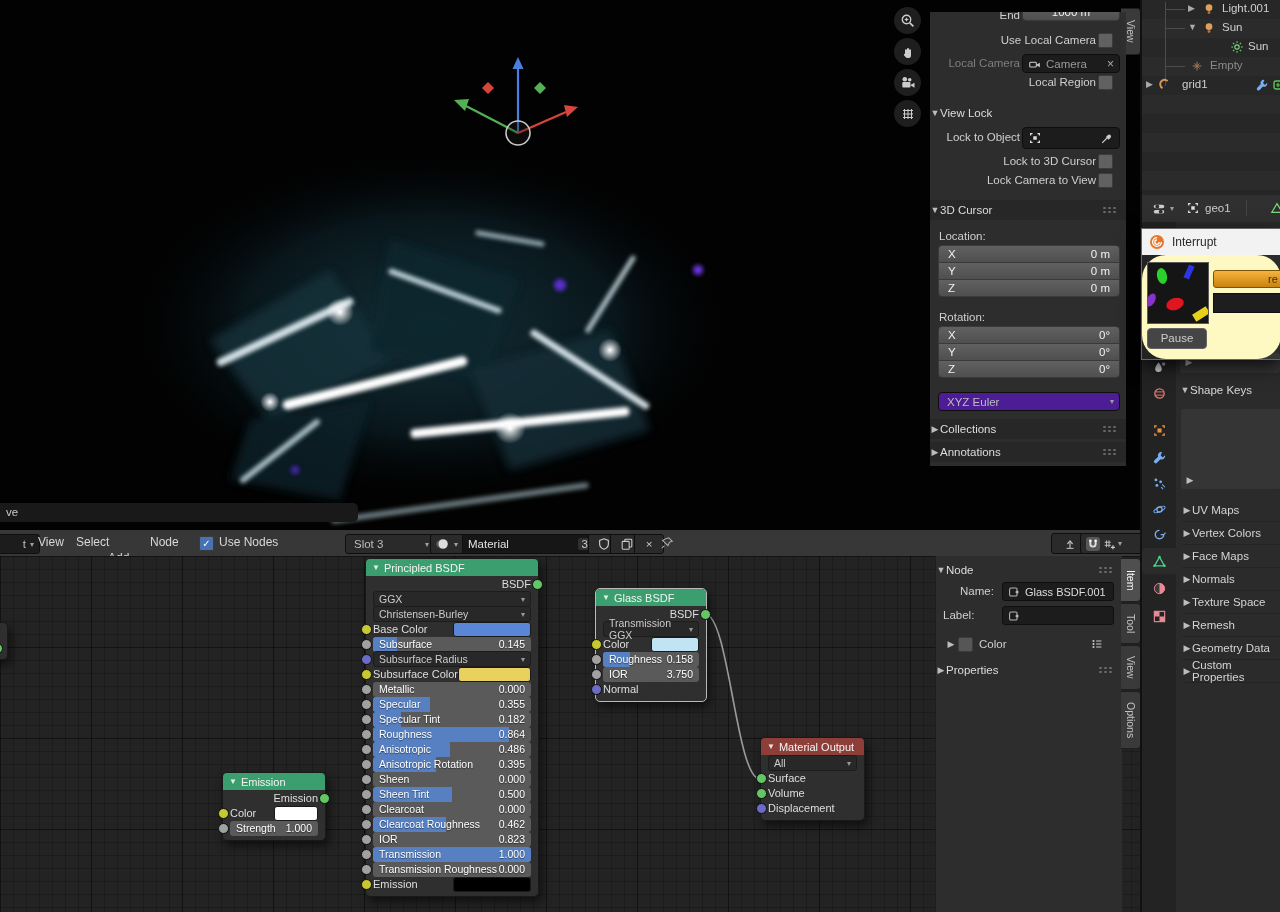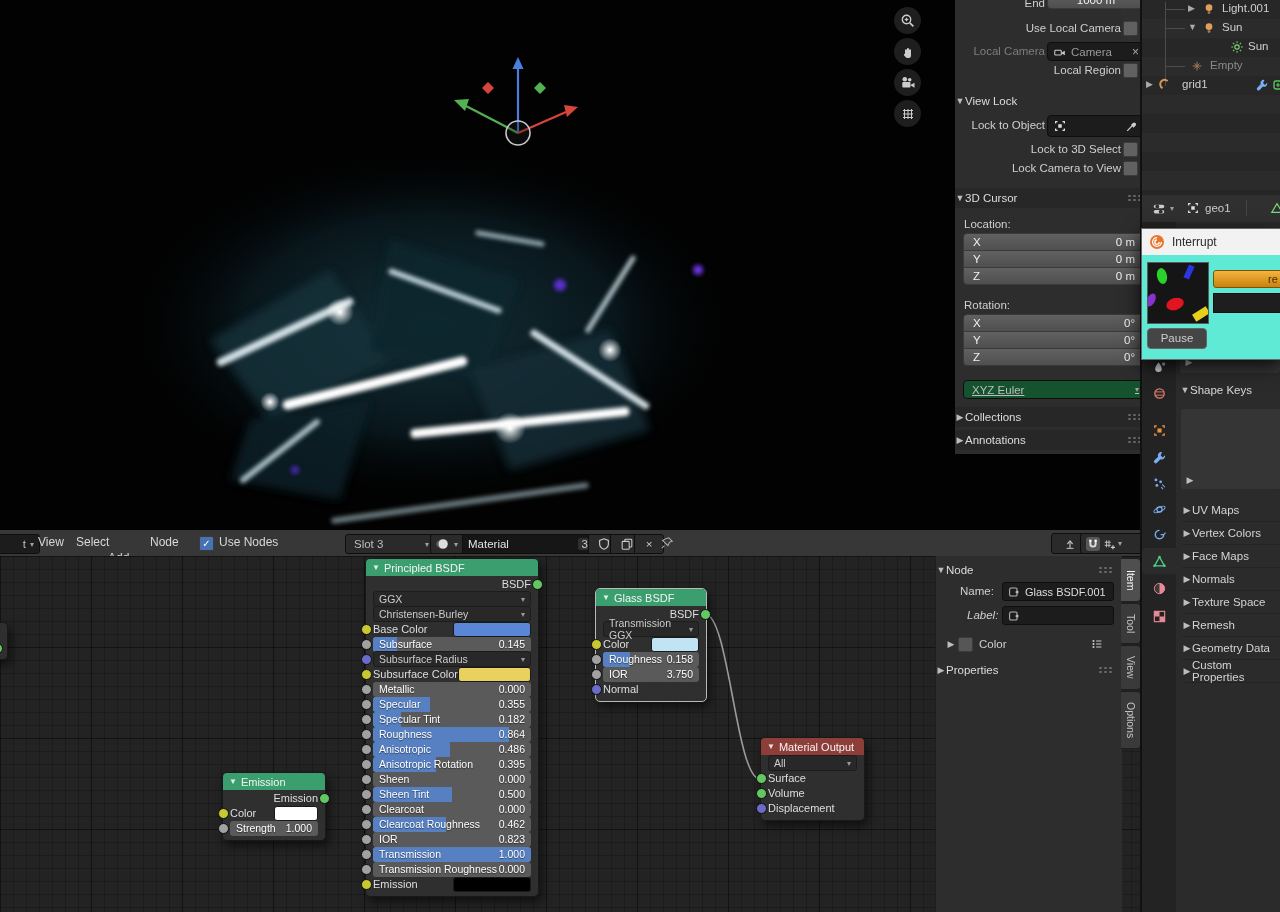--- a/index.html
+++ b/index.html
@@ -15,21 +15,21 @@
   .navbtn{width:27px;height:27px;border-radius:50%;background:rgba(35,35,35,.85);
           display:flex;align-items:center;justify-content:center;}
   .navbtn .ic{width:16px;height:16px;}
   .vtab{position:absolute;width:19px;background:#3a3a3a;border:1px solid #1e1e1e;border-left:none;
         border-radius:0 4px 4px 0;color:#c3c3c3;font-size:10.5px;
         display:flex;align-items:center;justify-content:center;}
   .vtab span{writing-mode:vertical-rl;}
   .vtab.active{background:#4f4f4f;color:#fff;}
 
   
-  #vsb{position:absolute;left:930px;top:0;width:196px;height:454px;background:rgba(46,46,46,.97);overflow:hidden;margin-left:25px;}
+  #vsb{position:absolute;left:930px;top:12px;width:196px;height:454px;background:rgba(46,46,46,.97);overflow:hidden;}
   .lab{position:absolute;font-size:11.5px;color:#cfcfcf;line-height:17px;white-space:nowrap;}
   .lab.dim{color:#7e7e7e;}
   .cb{position:absolute;width:13px;height:13px;border-radius:2px;background:#616161;border:1px solid #3c3c3c;}
   .gfield{position:absolute;background:linear-gradient(#626262,#4f4f4f);border:1px solid #393939;
           border-radius:4px;font-size:11.5px;color:#f2f2f2;display:flex;align-items:center;}
   .gfield .v{flex:1;text-align:center;}
   .dfield{position:absolute;background:#1c1c1c;border:1px solid #0e0e0e;border-radius:4px;color:#bdbdbd;
           font-size:11.5px;display:flex;align-items:center;gap:4px;padding:0 5px;}
   .phead{position:absolute;left:0;right:0;background:#272727;display:flex;align-items:center;
          font-size:11.5px;color:#dcdcdc;}
@@ -105,21 +105,21 @@
   .ptab.active{background:#2b2b2b;border-radius:4px 0 0 4px;}
   .ptab .ic{width:15px;height:15px;}
   .ppanel{position:absolute;left:40px;width:100px;height:22px;display:flex;align-items:center;
           font-size:11.5px;color:#d4d4d4;border-bottom:1px solid #242424;}
 
   
   #popup{position:absolute;left:1141px;top:228px;width:139px;height:130px;z-index:60;
          box-shadow:0 6px 18px rgba(0,0,0,.8);border:1px solid #666;}
   #popup-title{position:absolute;left:0;top:0;width:100%;height:26px;background:#f2f2f2;color:#2a2a2a;
                display:flex;align-items:center;gap:7px;padding-left:7px;box-sizing:border-box;font-size:12px;}
-  #popup-body{position:absolute;left:0;top:26px;width:100%;height:104px;background:#5eead4;}
+  #popup-body{position:absolute;left:0;top:26px;width:100%;height:104px;background:#fef9c3;border-radius:24px;}
   #popup-thumb{position:absolute;left:5px;top:7px;width:60px;height:60px;background:#151515;border:1px solid #5a5a5a;}
   #popup-orange{position:absolute;left:71px;top:15px;width:80px;height:18px;border-radius:3px 0 0 3px;
                 background:linear-gradient(#f6b33e,#c9830f);border:1px solid #7c5306;color:#4a3000;
                 font-size:11px;line-height:17px;padding-left:54px;box-sizing:border-box;}
   #popup-field{position:absolute;left:71px;top:38px;width:80px;height:18px;background:#1e1e1e;border:1px solid #101010;}
   #popup-pause{position:absolute;left:5px;top:73px;width:58px;height:19px;background:#454545;border:1px solid #656565;
                border-radius:4px;color:#cccccc;font-size:11.5px;text-align:center;line-height:18px;}
 
   .chev{font-size:8px;color:#9f9f9f;}
   .sep{position:absolute;background:#1a1a1a;}
@@ -271,21 +271,21 @@
         </span>
       <span style="flex:1;"></span>
       <span class="ic">
           <svg viewBox="0 0 16 16">
             <path d="M2.5 13.5 l5.5-5.5" stroke="#ccc" stroke-width="1.4" fill="none"></path>
             <path d="M9 4.5 a2.2 2.2 0 013.1 3.1 l-2.3 2.3 -3.1-3.1z" fill="#ccc"></path>
           </svg>
         </span>
     </div>
 
-    <span class="lab" style="right:30px;top:141px;">Lock to 3D Select</span>
+    <span class="lab" style="right:30px;top:141px;">Lock to 3D Cursor</span>
     <div class="cb" style="left:168px;top:142px;"></div>
 
     <span class="lab" style="right:30px;top:160px;">Lock Camera to View</span>
     <div class="cb" style="left:168px;top:161px;"></div>
 
     <div class="phead" style="top:188px;height:20px;">
       <span class="caret">▼</span>
       <span>3D Cursor</span>
       <span class="grip"></span>
     </div>
@@ -315,37 +315,38 @@
         <div class="axisrow" style="top: 331px; border-radius: 0px;">
           <span class="ax">Y</span>
           <span>0°</span>
         </div>
         <div class="axisrow" style="top: 348px; border-radius: 0px 0px 4px 4px;">
           <span class="ax">Z</span>
           <span>0°</span>
         </div>
       </div>
 
-    <div class="dfield" style="left:8px;right:6px;top:380px;height:17px;background:#14532d;text-decoration:underline;">
+    <div class="dfield" style="left:8px;right:6px;top:380px;height:17px;background:#4c1d95;">
       <span style="flex:1;padding-left:3px;">XYZ Euler</span>
       <span class="chev">▾</span>
     </div>
 
     <div class="phead" style="top:407px;height:20px;">
       <span class="caret">▶</span>
       <span>Collections</span>
       <span class="grip"></span>
     </div>
     <div class="phead" style="top:430px;height:20px;">
       <span class="caret">▶</span>
       <span>Annotations</span>
       <span class="grip"></span>
     </div>
   </div>
 
+  <div id="tooltip-ve">ve</div>
 
   <div id="ne">
     <div id="ne-header">
       <div class="dfield" style="left:-46px;top:4px;width:74px;height:18px;border-radius:3px;">
         <span style="flex:1;text-align:right;">t</span>
         <span class="chev">▾</span>
       </div>
       <div id="ne-menus">
           <span class="menu" style="left: 38px;">View</span>
           <span class="menu" style="left: 76px;">Select</span>
@@ -681,21 +682,21 @@
       <span class="lab" style="left:24px;top:27px;">Name:</span>
       <div class="nfield" style="left:66px;right:8px;top:26px;">
         <span class="ic">
             <svg viewBox="0 0 16 16">
               <rect x="3" y="3.5" width="8.5" height="9" rx="1.5" fill="none" stroke="#b5b5b5" stroke-width="1.2"></rect>
               <circle cx="11.5" cy="8" r="1.8" fill="#b5b5b5"></circle>
             </svg>
           </span>
         <span>Glass BSDF.001</span>
       </div>
-      <span class="lab" style="left:31px;top:51px;font-style:italic;">Label:</span>
+      <span class="lab" style="left:7px;top:51px;">Label:</span>
       <div class="nfield" style="left:66px;right:8px;top:50px;">
         <span class="ic">
             <svg viewBox="0 0 16 16">
               <rect x="3" y="3.5" width="8.5" height="9" rx="1.5" fill="none" stroke="#b5b5b5" stroke-width="1.2"></rect>
               <circle cx="11.5" cy="8" r="1.8" fill="#b5b5b5"></circle>
             </svg>
           </span>
       </div>
       <div style="position:absolute;left:0;right:0;top:78px;height:20px;display:flex;align-items:center;">
         <span class="caret" style="margin-left:10px;">▶</span>

